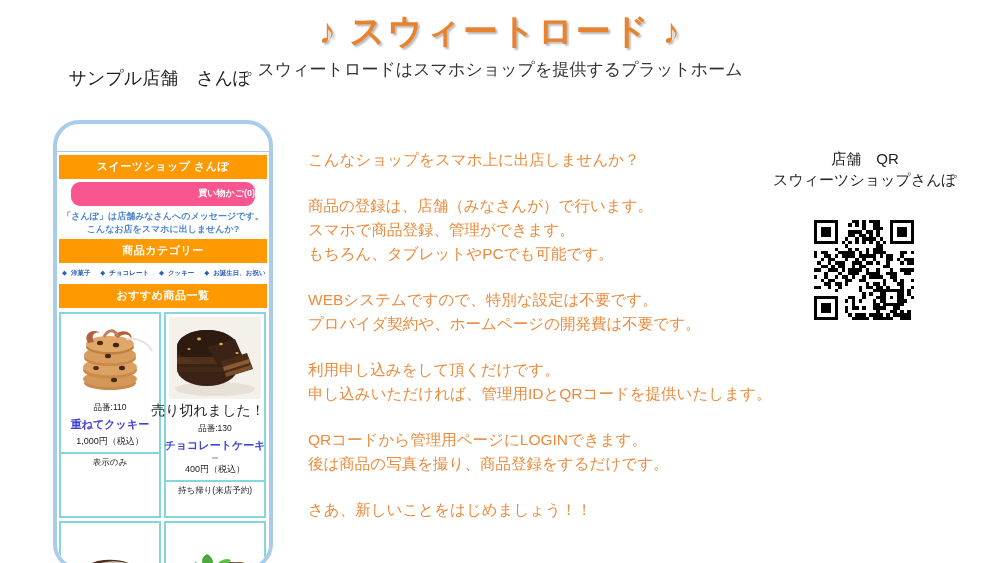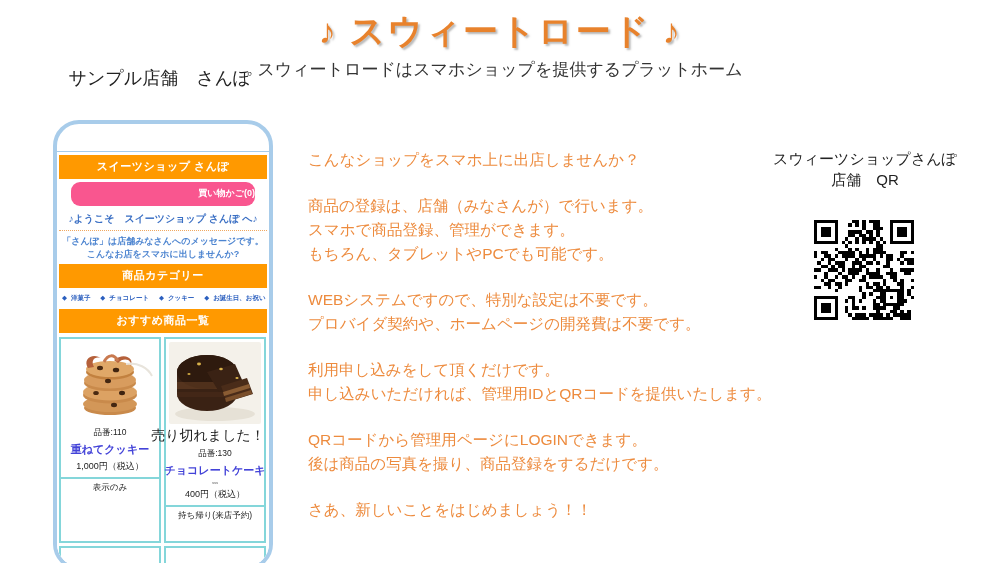--- a/index.html
+++ b/index.html
@@ -116,21 +116,20 @@
 
   <div class="shop-caption">サンプル店舗　さんぽ</div>
 
   <div class="phone">
     <div class="phone-screen">
 
       <div class="bar-orange">スイーツショップ さんぽ</div>
 
       <div class="cart-btn">買い物かご(0)</div>
 
-      <div class="welcome">♪ようこそ　スイーツショップ さんぽ へ♪</div>
 
       <div class="msg">
         <div>「さんぽ」は店舗みなさんへのメッセージです。</div>
         <div>こんなお店をスマホに出しませんか?</div>
       </div>
 
       <div class="bar-orange">商品カテゴリー</div>
 
       <div class="cat-links">
         <span><span class="diamond">◆</span><span>洋菓子</span></span>
@@ -244,22 +243,22 @@
     <p>
       <span>QRコードから管理用ページにLOGINできます。</span><br>
       <span>後は商品の写真を撮り、商品登録をするだけです。</span><br>
     </p>
     <p>
       <span>さあ、新しいことをはじめましょう！！</span>
     </p>
   </div>
 
   <div class="qr-caption">
+    <div>店舗　QR</div>
     <div>スウィーツショップさんぽ</div>
-    <div>店舗　QR</div>
   </div>
 
   <div class="qr-wrap">
     <svg viewBox="0 0 29 29" shape-rendering="crispEdges">
       <rect width="29" height="29" fill="#ffffff"></rect>
       <g fill="#000000" id="qr-cells">
           <rect x="0" y="0" width="1" height="1"></rect>
           <rect x="1" y="0" width="1" height="1"></rect>
           <rect x="2" y="0" width="1" height="1"></rect>
           <rect x="3" y="0" width="1" height="1"></rect>

